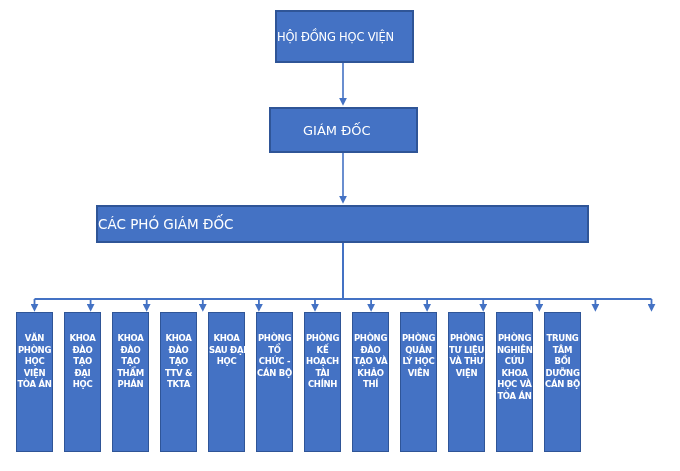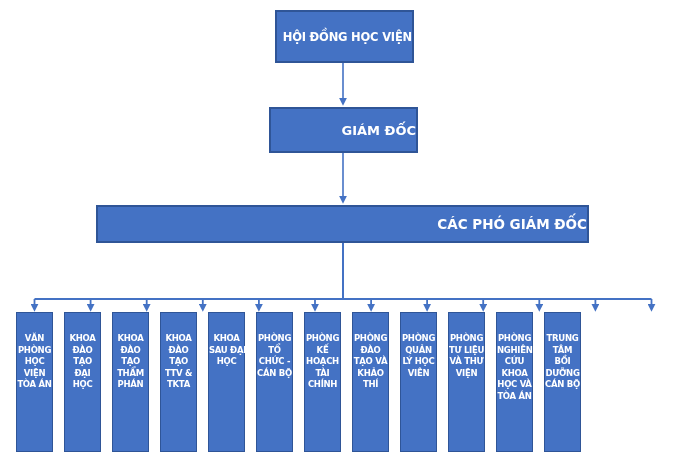--- a/index.html
+++ b/index.html
@@ -6,25 +6,25 @@
   .canvas{
     position:relative;width:680px;height:471px;background:#ffffff;
     font-family:"DejaVu Sans","Liberation Sans",sans-serif;overflow:hidden;
   }
   .connectors{position:absolute;left:0;top:0;width:680px;height:471px;}
   .cline{stroke:var(--conn,#4472C4);fill:none;}
   .arrowhead{fill:var(--conn,#4472C4);}
   .box{
     position:absolute;background:var(--fill,#4472C4);
     border:2px solid var(--border,#2F5597);box-sizing:border-box;
-    color:#fff;font-weight:bold;display:flex;align-items:center;justify-content:flex-end;
+    color:#fff;font-weight:normal;display:flex;align-items:center;justify-content:flex-start;
     text-align:center;
   }
   .lvl1{left:275px;top:10px;width:139px;height:53px;font-size:11.5px;letter-spacing:-0.2px;}
-  .lvl2{left:269px;top:107px;width:149px;height:46px;font-size:13px;}
+  .lvl2{left:269px;top:107px;width:149px;height:46px;font-size:13px;padding-left:32px;}
   .lvl3{left:96px;top:205px;width:493px;height:38px;font-size:13.5px;}
   .dept-row{
     position:absolute;left:16px;top:312px;width:565px;height:140px;
     display:flex;justify-content:space-between;
   }
   .dept{
     position:relative;width:37px;height:140px;box-sizing:border-box;
     background:var(--fill,#4472C4);border:1px solid var(--border,#2F5597);
     padding-top:20px;text-align:center;flex:0 0 auto;
   }

